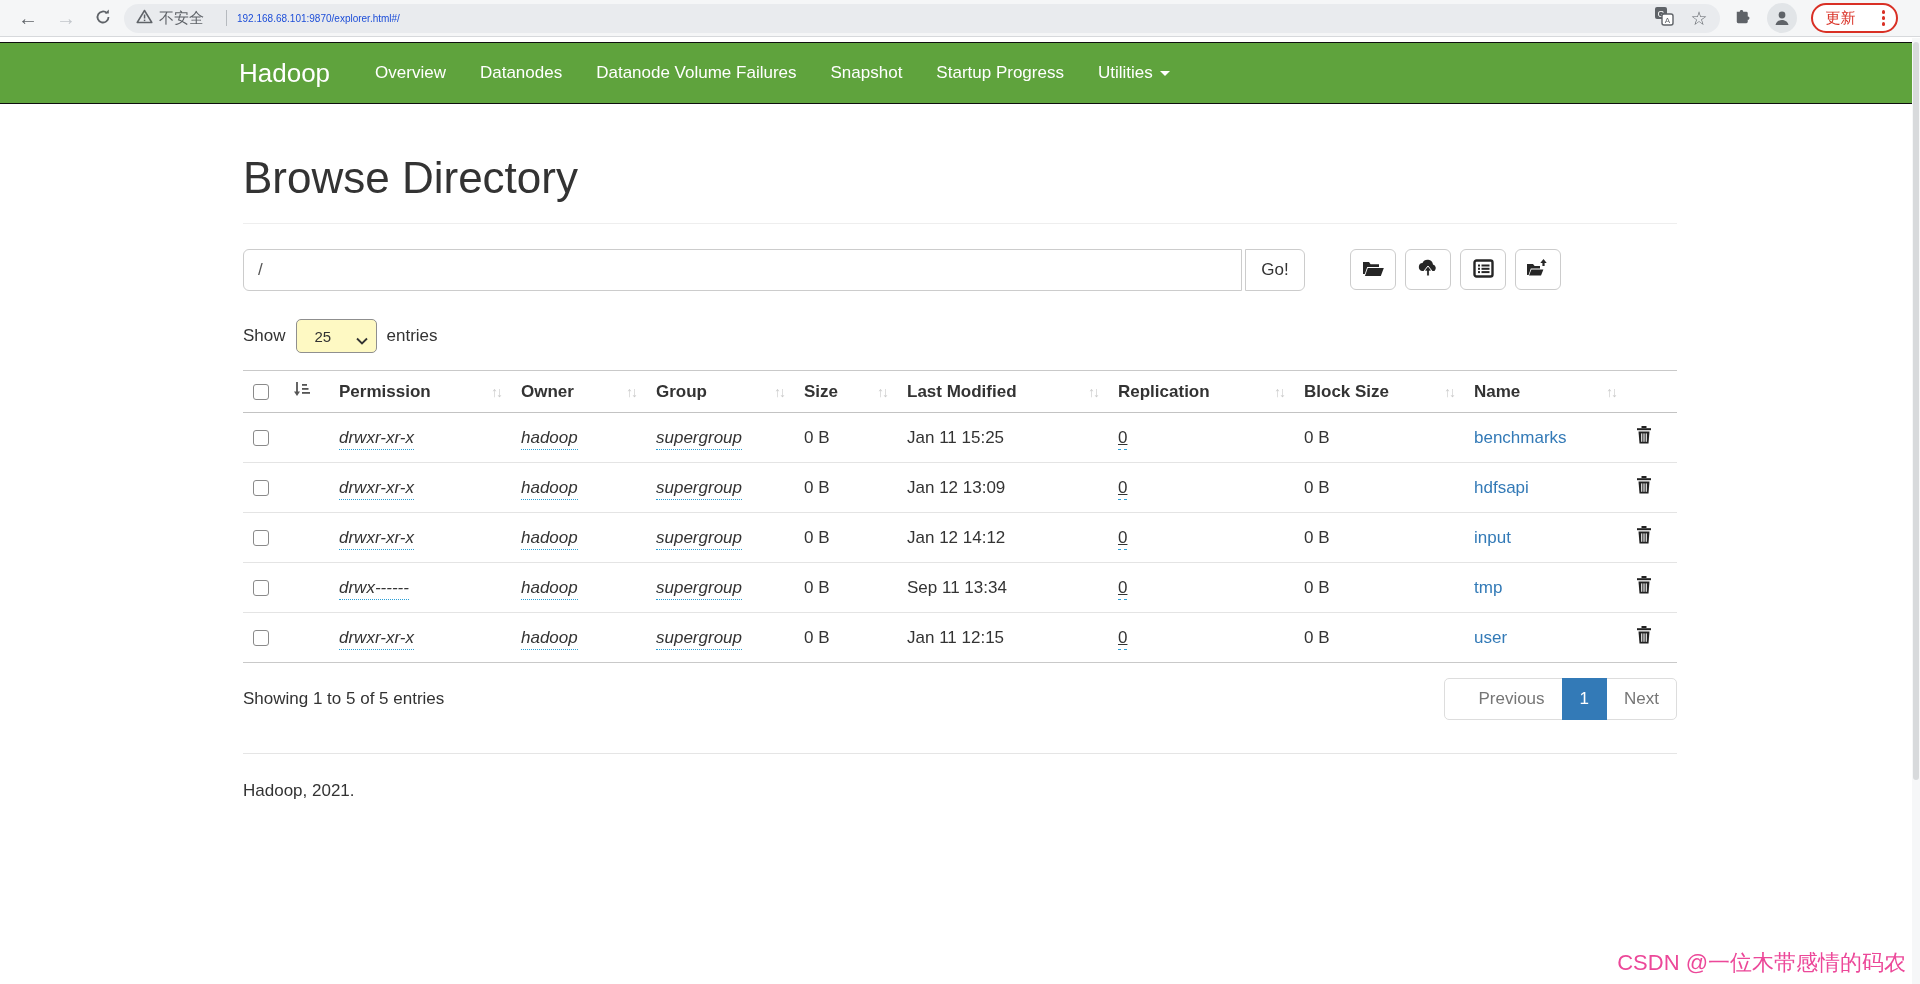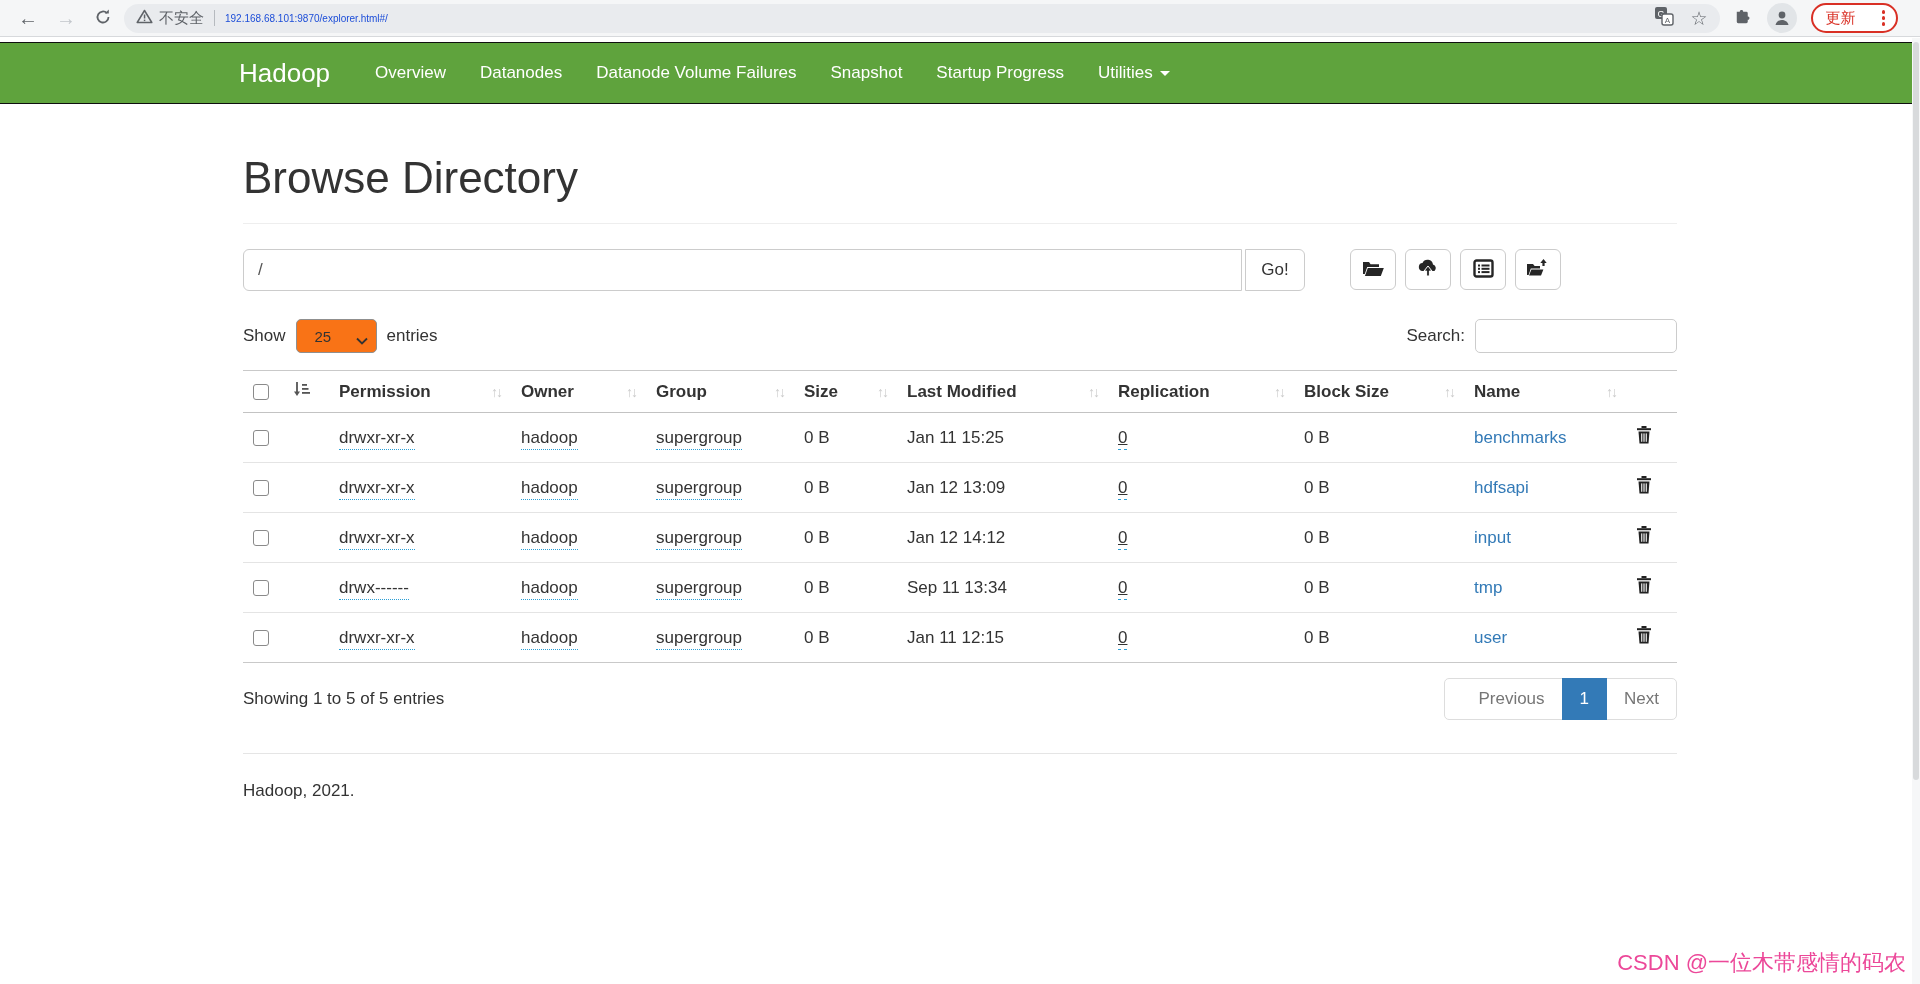--- a/index.html
+++ b/index.html
@@ -7,21 +7,21 @@
     font-family:"Liberation Sans","DejaVu Sans",sans-serif; color:#333; }
 
   
   .chrome-bar { height:37px; background:#f5f6f7; border-bottom:1px solid #d7d9dc;
     display:flex; align-items:center; padding:0 10px; }
   .chrome-nav { display:flex; align-items:center; gap:18px; margin:0 12px 0 8px; }
   .chrome-btn { font-size:20px; color:#5f6368; line-height:1; background:none; border:none; cursor:pointer; }
   .chrome-btn.disabled { color:#c2c6cb; }
   .omnibox { flex:1; height:29px; background:#e9ebee; border-radius:15px;
     display:flex; align-items:center; padding:0 12px; margin-right:12px; }
-  .sec-label { color:#5f6368; font-size:15px; margin:0 0 0 6px;font-family:Liberation Serif, serif; }
+  .sec-label { color:#5f6368; font-size:15px; margin:0 12px 0 6px;font-family:Liberation Serif, serif; }
   .omni-sep { width:1px; height:16px; background:#b6babf; margin:0 10px; }
   .omni-url { color:#1d4ed8; font-size:10px; flex:1; white-space:nowrap; overflow:hidden; }
   .omni-right { display:flex; align-items:center; gap:16px; }
   .star-glyph { font-size:19px; color:#5f6368; background:none; border:none; cursor:pointer; }
   .chrome-right { display:flex; align-items:center; gap:14px; margin-right:12px; }
   .avatar-circle { width:30px; height:30px; border-radius:50%; background:#e2e5e8;
     display:flex; align-items:center; justify-content:center; border:none; cursor:pointer; }
   .update-pill { display:flex; align-items:center; gap:24px; border:2px solid #d93025;
     border-radius:17px; padding:3px 9px 3px 13px; background:#fff; cursor:pointer; }
   .update-text { color:#d93025; font-size:15px; }
@@ -51,38 +51,38 @@
     border-radius:0 6px 6px 0; font-size:17px; color:#333; cursor:pointer;
     font-family:"Liberation Sans","DejaVu Sans",sans-serif; }
   .icon-btns { display:flex; gap:9px; margin-left:45px; }
   .icon-btn { width:46px; height:41px; background:#fff; border:1px solid #ccc; border-radius:6px;
     display:flex; align-items:center; justify-content:center; cursor:pointer; }
 
   .controls-row { display:flex; justify-content:space-between; align-items:center; margin-top:28px; }
   .show-group { display:flex; align-items:center; gap:10px; font-size:17px; }
   .select-wrap { position:relative; }
   .len-select { width:81px; height:34px; border:1px solid #8f8f8f; border-radius:5px;
-    background:#f97316; font-size:15px; color:#333; padding:0 26px 0 18px;
+    background:#fef9c3; font-size:15px; color:#333; padding:0 26px 0 18px;
     appearance:none; -webkit-appearance:none; -moz-appearance:none; cursor:pointer;
     font-family:"Liberation Sans","DejaVu Sans",sans-serif; }
   .select-chevron { position:absolute; right:9px; top:11px; pointer-events:none; }
   .search-group { display:flex; align-items:center; gap:10px; font-size:17px; }
   .search-input { width:202px; height:34px; border:1px solid #ccc; border-radius:5px;
     padding:0 10px; font-size:15px; outline:none; }
 
   
   table.dir-table { width:100%; border-collapse:collapse; margin-top:17px;
     border-top:1px solid #c9c9c9; border-bottom:1px solid #c9c9c9; }
   .dir-table th { text-align:left; font-size:17px; font-weight:bold; color:#333;
     padding:10px 10px; border-bottom:1px solid #c3c3c3; }
   .dir-table td { font-size:17px; padding:13px 10px; }
   .dir-table tbody tr + tr td { border-top:1px solid #e4e4e4; }
   .th-flex { display:flex; align-items:center; justify-content:space-between; }
   .sort-pair { color:#cbcbcb; font-size:14px; letter-spacing:-2px; margin-left:8px; white-space:nowrap; }
-  .editable { color:#333; border-bottom:1px dotted #2b9fd6; padding-bottom:2px; cursor:pointer; }
+  .editable { color:#333; border-bottom:1px dotted #2b9fd6; padding-bottom:2px; cursor:pointer;font-style:italic; }
   .repl-link { color:#333; text-decoration:underline; border-bottom:1px dashed #2b9fd6;
     padding-bottom:2px; cursor:pointer; }
   .name-link { color:#337ab7; text-decoration:none; cursor:pointer; }
   .trash-btn { background:none; border:none; cursor:pointer; padding:0; line-height:0; }
   .cb { width:16px; height:16px; appearance:none; -webkit-appearance:none; border:1px solid #8a8a8a;
     border-radius:3px; background:#fff; cursor:pointer; vertical-align:middle; }
 
   .table-footer-row { display:flex; justify-content:space-between; align-items:center; margin-top:15px; }
   .dt-info { font-size:17px; color:#333; }
   .pagination { display:flex; }
@@ -237,24 +237,20 @@
           <option>25</option>
         </select>
         <span class="select-chevron">
           <svg width="12" height="8" viewBox="0 0 12 8">
               <polyline points="1,1.5 6,6.5 11,1.5" fill="none" stroke="#333" stroke-width="1.8"></polyline>
             </svg>
         </span>
       </span>
       <span>entries</span>
     </div>
-    <div class="search-group">
-      <span>Search:</span>
-      <input class="search-input" type="text" style="">
-    </div>
   </div>
 
   <table class="dir-table">
     <colgroup>
       <col style="width:40px">
         <col style="width:46px">
         <col style="width:182px">
         <col style="width:135px">
       <col style="width:148px">
         <col style="width:103px">

